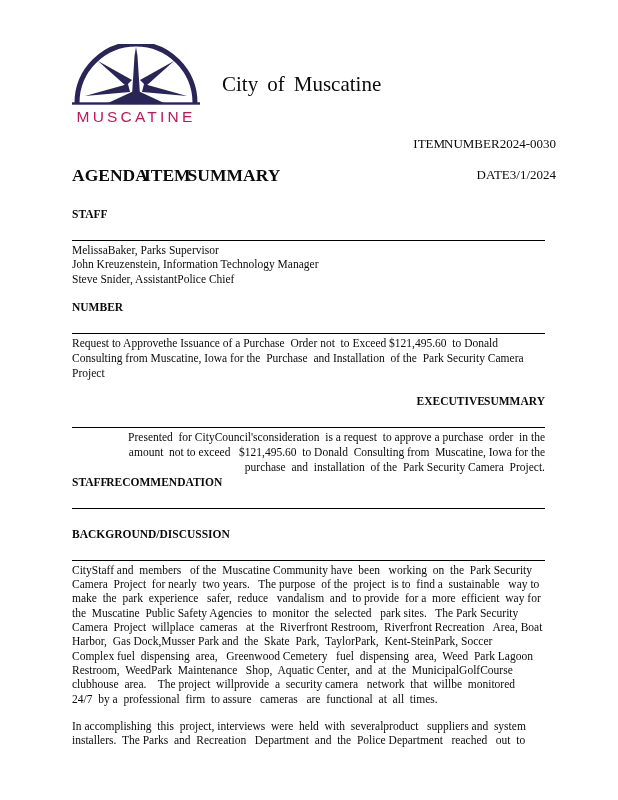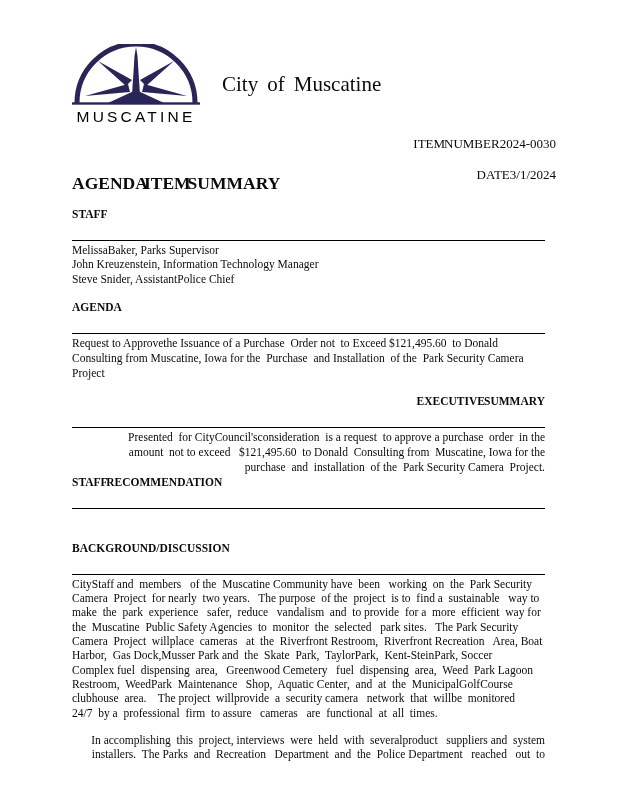--- a/index.html
+++ b/index.html
@@ -25,21 +25,21 @@
     width: 128px;
   }
   .logo svg { display: block; }
   .logo-wordmark {
     margin-top: 1px;
     text-align: center;
     font-family: "Liberation Sans", sans-serif;
     font-size: 15.5px;
     font-weight: 400;
     letter-spacing: 3.2px;
-    color: #000000;
+    color: #be185d;
     white-space: nowrap;
   }
   .org-title {
     position: absolute;
     left: 222px;
     top: 72px;
     font-size: 21px;
     word-spacing: 0.18em;
     white-space: nowrap;
   }
@@ -47,21 +47,21 @@
     position: absolute;
     right: 62px;
     font-size: 13px;
     white-space: nowrap;
   }
   .meta-item-number { top: 136px; }
   .meta-date { top: 167px; }
   .doc-title {
     position: absolute;
     left: 72px;
-    top: 173px;
+    top: 165px;
     font-size: 17.5px;
     font-weight: bold;
     white-space: nowrap;
   }
 
   
   .condensed   { word-spacing: -0.33em; }
   .condensed-x { word-spacing: -0.42em; }
 
   
@@ -87,23 +87,23 @@
   }
   .staff-line {
     font-size: 11.5px;
     line-height: 14.3px;
     white-space: nowrap;
   }
   .staff-lines { margin-top: 2px; }
   .sec-subject    { margin-top: 15px; }
   .sec-exec       { margin-top: 14px; text-align: right; }
   .sec-rec        { margin-top: 1px; }
-  .sec-background { margin-top: 33px; }
+  .sec-background { margin-top: 19px; }
   .sec-background .section-body { line-height: 14.3px; }
-  .para-2 { margin-top: 13px; line-height: 14.5px; text-align: right; }
+  .para-2 { margin-top: 13px; line-height: 14.5px; }
 </style>
 </head>
 <body>
 
 <div class="page">
 
   <div class="logo">
     <svg width="128" height="63" viewBox="0 0 128 63" xmlns="http://www.w3.org/2000/svg">
 
       <path d="M 5 59 A 59 59 0 0 1 123 59" fill="none" stroke="#2a2557" stroke-width="5"></path>
@@ -141,21 +141,21 @@
     <div class="section sec-staff">
       <div class="section-heading">STAFF</div>
       <div class="staff-lines">
         <div class="staff-line">MelissaBaker, Parks Supervisor</div>
         <div class="staff-line">John Kreuzenstein, Information  Technology Manager</div>
         <div class="staff-line">Steve Snider,  AssistantPolice Chief</div>
       </div>
     </div>
 
     <div class="section sec-subject">
-      <div class="section-heading">AGENDA</div>
+      <div class="section-heading">NUMBER</div>
       <div class="section-body">Request to Approvethe Issuance of a Purchase  Order not  to Exceed $121,495.60  to Donald
 Consulting from Muscatine, Iowa for the  Purchase  and Installation  of the  Park Security Camera
 Project</div>
     </div>
 
     <div class="section sec-exec">
       <div class="section-heading">EXECUTIVE SUMMARY</div>
       <div class="section-body">Presented  for CityCouncil'sconsideration  is a request  to approve a purchase  order  in the
 amount  not to exceed   $121,495.60  to Donald  Consulting from  Muscatine, Iowa for the
 purchase  and  installation  of the  Park Security Camera  Project.</div>

